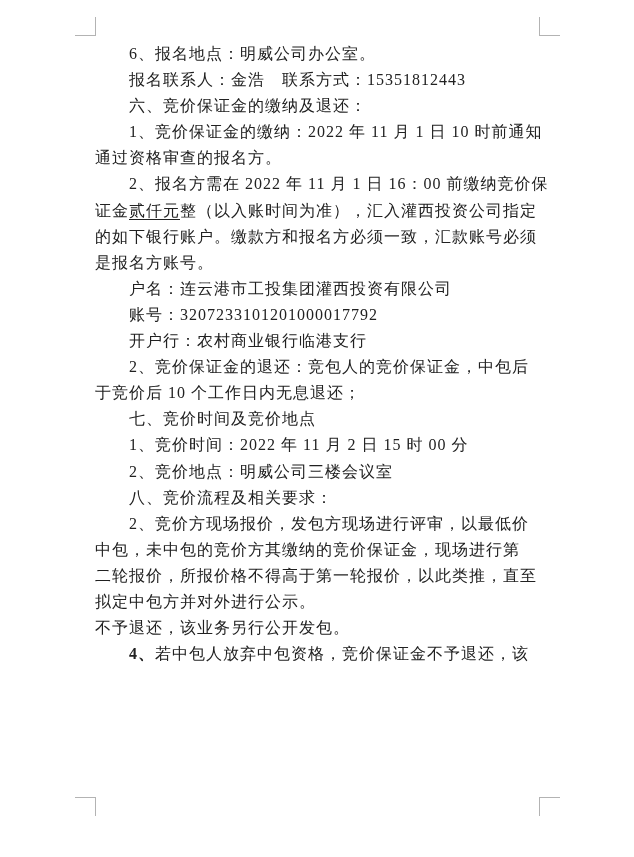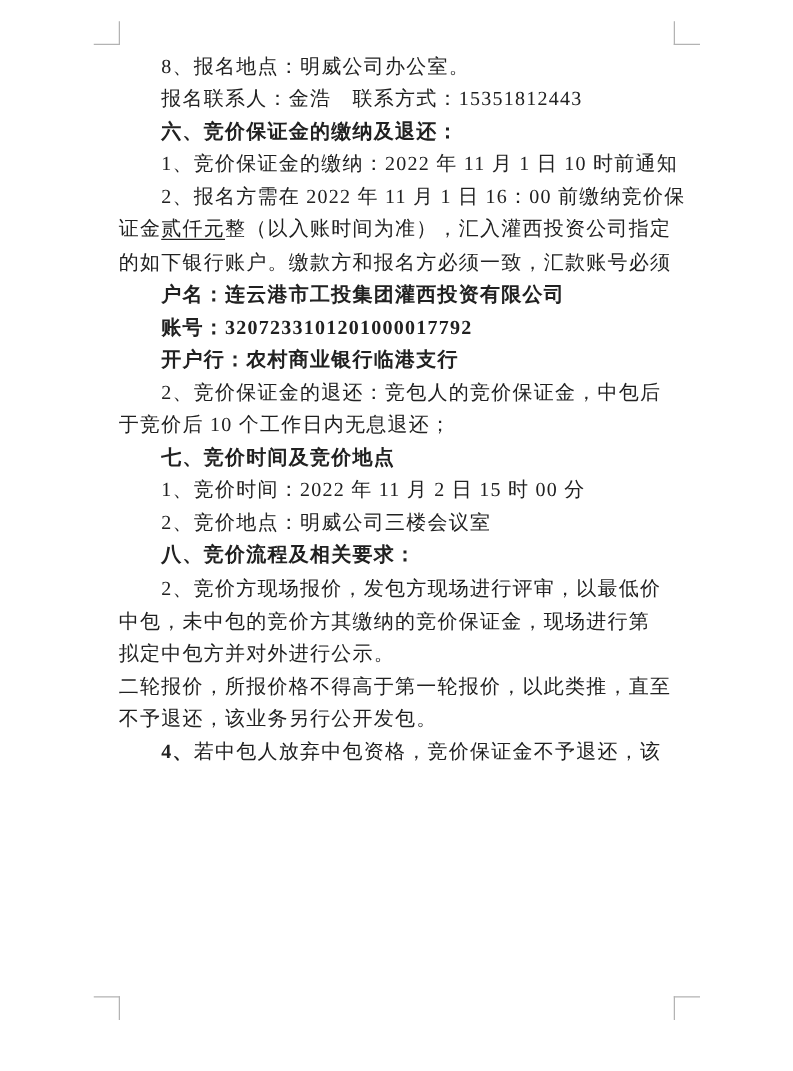--- a/index.html
+++ b/index.html
@@ -32,48 +32,50 @@
   }
   .line{
     height:26.1px;
     line-height:26.1px;
     font-size:16px;
     letter-spacing:1px;
     white-space:nowrap;
   }
   .line.indent{padding-left:34px;}
   .b{font-weight:bold;}
-  .line.bold{font-weight:bold;}
+  .line.bold{font-weight:normal;}
   .u{text-decoration:underline;text-underline-offset:3px;}
 </style>
 </head>
 <body>
 
 <div class="page">
   <div class="crop tl"></div>
   <div class="crop tr"></div>
   <div class="crop bl"></div>
   <div class="crop br"></div>
   <div class="doc">
-      <div class="line indent"><span>8、报名地点：明威公司办公室。</span></div>
+      <div class="line indent"><span>6、报名地点：明威公司办公室。</span></div>
       <div class="line indent"><span>报名联系人：金浩　联系方式：15351812443</span></div>
       <div class="line indent bold"><span>六、竞价保证金的缴纳及退还：</span></div>
       <div class="line indent"><span>1、竞价保证金的缴纳：2022 年 11 月 1 日 10 时前通知</span></div>
+      <div class="line"><span>通过资格审查的报名方。</span></div>
       <div class="line indent"><span>2、报名方需在 2022 年 11 月 1 日 16：00 前缴纳竞价保</span></div>
       <div class="line"><span>证金</span><span class="u">贰仟元</span><span>整（以入账时间为准），汇入灌西投资公司指定</span></div>
       <div class="line"><span>的如下银行账户。缴款方和报名方必须一致，汇款账号必须</span></div>
+      <div class="line"><span>是报名方账号。</span></div>
       <div class="line indent bold"><span>户名：连云港市工投集团灌西投资有限公司</span></div>
       <div class="line indent bold"><span>账号：3207233101201000017792</span></div>
       <div class="line indent bold"><span>开户行：农村商业银行临港支行</span></div>
       <div class="line indent"><span>2、竞价保证金的退还：竞包人的竞价保证金，中包后</span></div>
       <div class="line"><span>于竞价后 10 个工作日内无息退还；</span></div>
       <div class="line indent bold"><span>七、竞价时间及竞价地点</span></div>
       <div class="line indent"><span>1、竞价时间：2022 年 11 月 2 日 15 时 00 分</span></div>
       <div class="line indent"><span>2、竞价地点：明威公司三楼会议室</span></div>
       <div class="line indent bold"><span>八、竞价流程及相关要求：</span></div>
       <div class="line indent"><span>2、竞价方现场报价，发包方现场进行评审，以最低价</span></div>
       <div class="line"><span>中包，未中包的竞价方其缴纳的竞价保证金，现场进行第</span></div>
+      <div class="line"><span>二轮报价，所报价格不得高于第一轮报价，以此类推，直至</span></div>
       <div class="line"><span>拟定中包方并对外进行公示。</span></div>
-      <div class="line"><span>二轮报价，所报价格不得高于第一轮报价，以此类推，直至</span></div>
       <div class="line"><span>不予退还，该业务另行公开发包。</span></div>
       <div class="line indent"><span class="b">4、</span><span>若中包人放弃中包资格，竞价保证金不予退还，该</span></div>
     </div>
 </div>
 
 </body></html>

